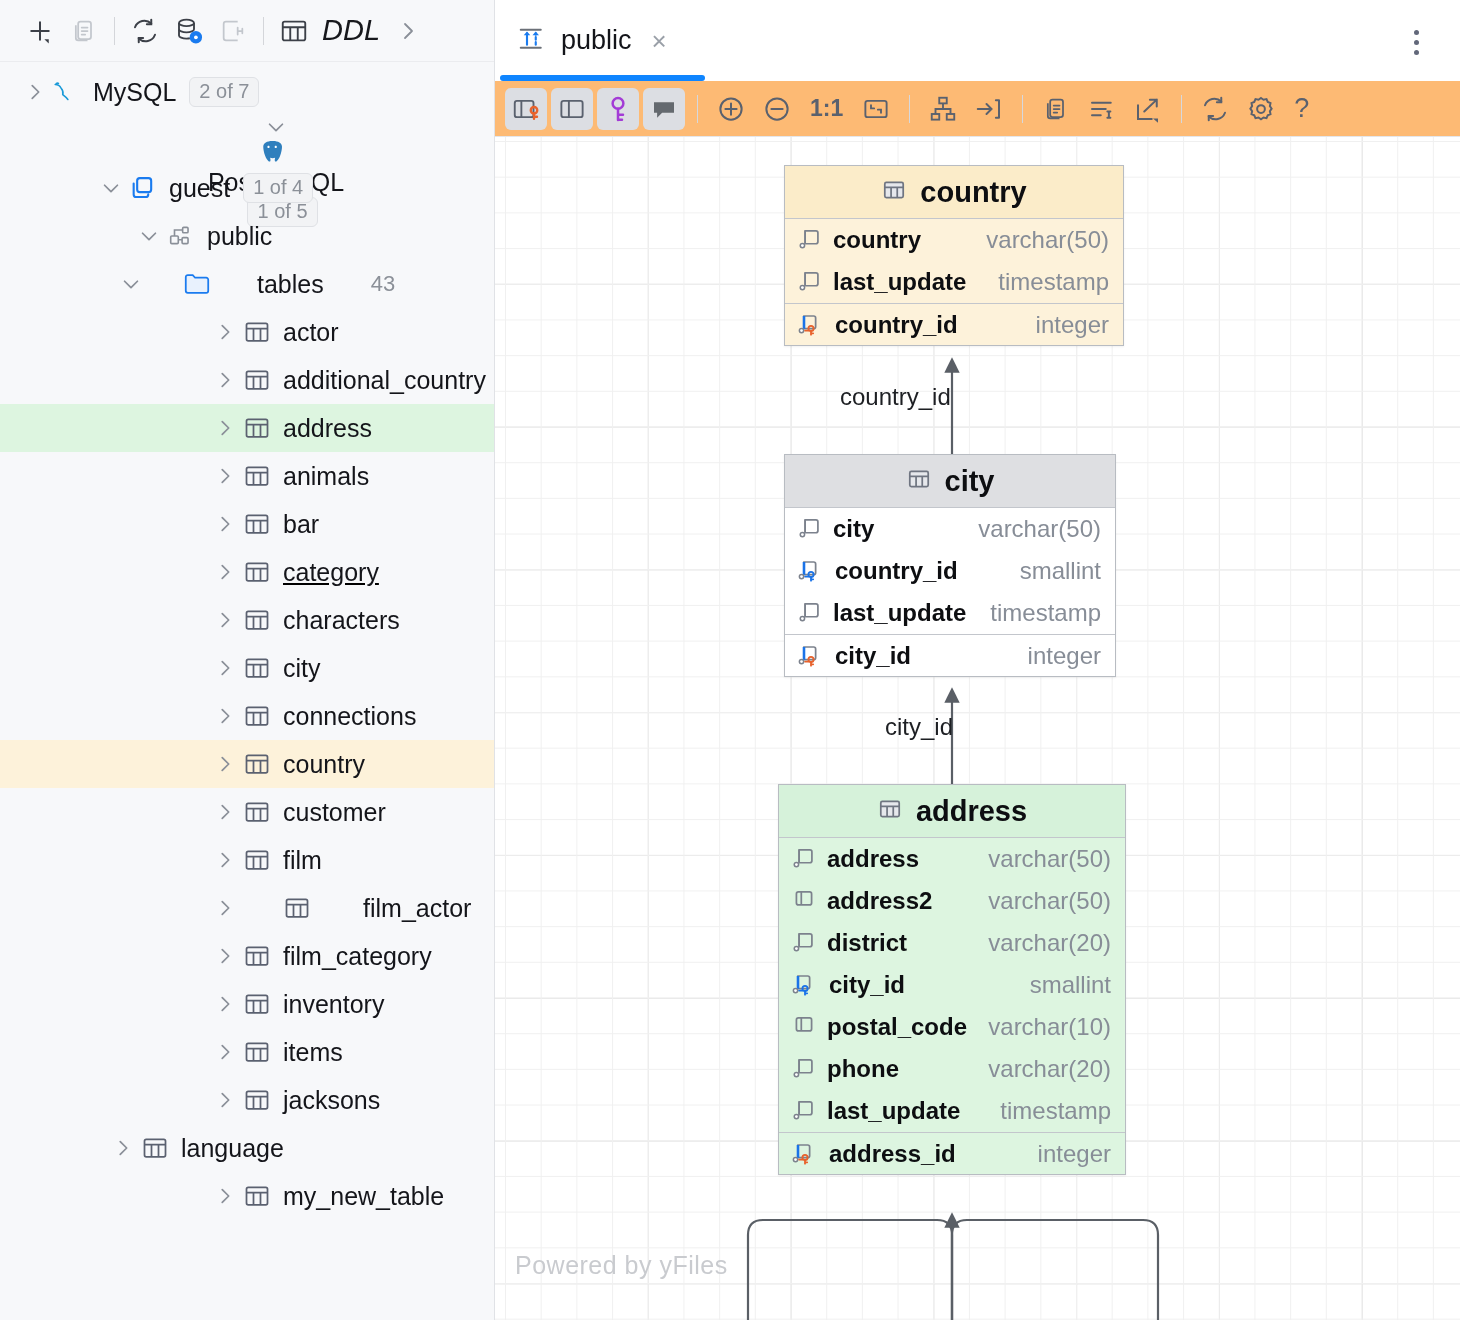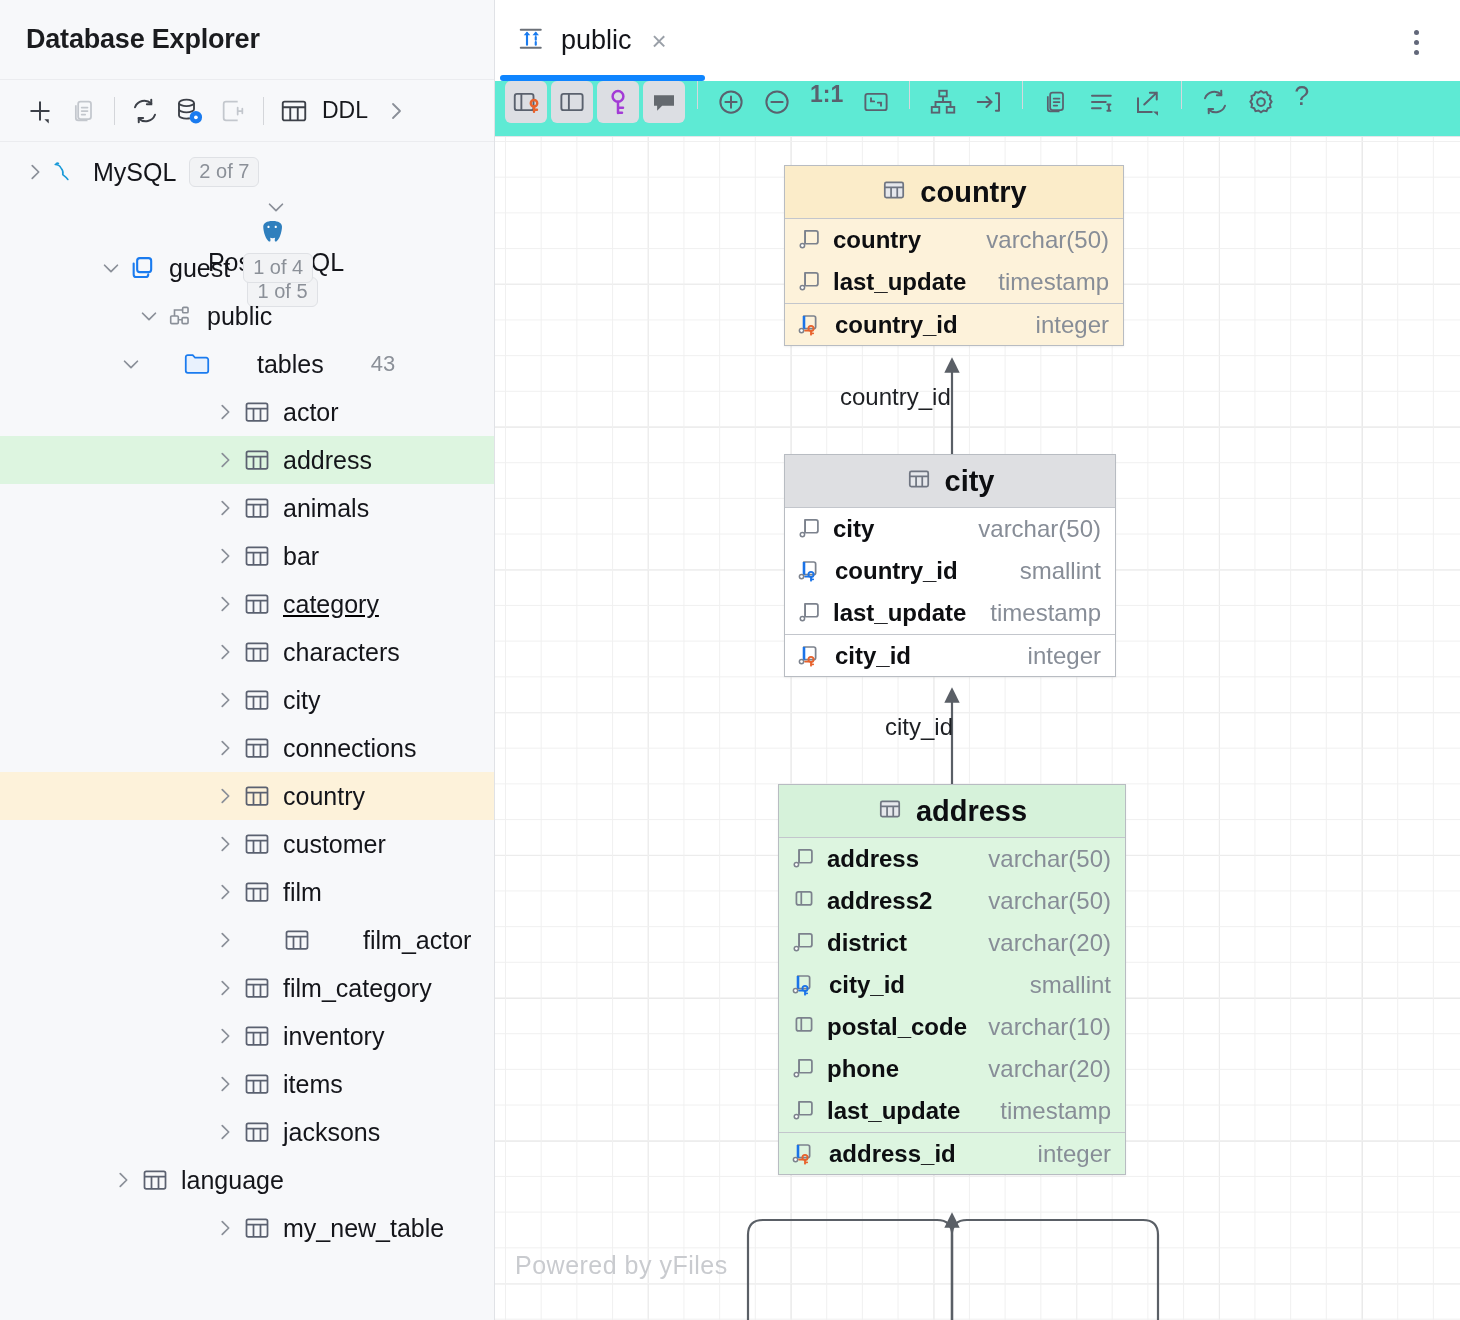--- a/index.html
+++ b/index.html
@@ -31,22 +31,23 @@
     padding-left: 18px; gap: 0px;
     border-bottom: 1px solid #ebecef;
   }
   .tb-btn {
     width: 44px; height: 44px;
     display: flex; align-items: center; justify-content: center;
     border-radius: 5px; cursor: pointer;
   }
   .tb-sep { width: 1px; height: 28px; background: #d4d6da; margin: 0 8px; }
   .tb-ddl {
-    font-size: 23px; color: #17181c; padding: 0 6px; cursor: pointer;
+    font-size: 29px; color: #17181c; padding: 0 6px; cursor: pointer;
     font-family: "Liberation Sans", sans-serif;
+    font-style: italic;
   }
 
   
   .tree { flex: 1; overflow: hidden; padding-top: 6px; position: relative; }
   .tree-row {
     display: flex; align-items: center; height: 48px;
     cursor: pointer; position: relative; white-space: nowrap;
   }
   .tree-row.sel-green { background: #ddf5e0; }
   .tree-row.sel-cream { background: #fdf2da; }
@@ -83,23 +84,23 @@
   .tab-close { color: #9aa0a8; font-size: 26px; line-height: 1; cursor: pointer; padding-left: 6px;}
   .tab-underline { position: absolute; left: 5px; bottom: 0; width: 205px; height: 6px; background: #0f85ff; border-radius: 3px; }
   .win-menu {
     position: absolute; right: 22px; top: 20px;
     width: 44px; height: 44px; display: flex; align-items: center; justify-content: center;
     cursor: pointer;
   }
   .win-menu .dot { width: 5px; height: 5px; border-radius: 50%; background: #62687a; margin: 2.5px 0; }
 
   .diag-toolbar {
-    height: 56px; background: #5eead4;
+    height: 56px; background: #fdba74;
     border-bottom: 1px solid #e4e6ea;
-    display: flex; padding-left: 8px;
+    display: flex; align-items: center; padding-left: 8px;
   }
   .dt-btn {
     width: 42px; height: 42px; margin: 0 2px;
     display: flex; align-items: center; justify-content: center;
     border-radius: 6px; cursor: pointer; color: #5a616e;
   }
   .dt-btn.active { background: #dcdee3; }
   .dt-sep { width: 1px; height: 28px; background: #d6d8dd; margin: 0 10px; }
   .dt-text { font-size: 23px; font-weight: bold; color: #5a616e; padding: 0 10px; cursor: pointer; }
 
@@ -153,23 +154,20 @@
   }
   svg.edges { position: absolute; left:0; top:0; width: 100%; height: 100%; overflow: visible; pointer-events: none;}
 </style>
 </head>
 <body>
 
 <div class="app">
 
   <div class="sidebar">
 
-    <div class="sb-header">
-      <div class="sb-title">Database Explorer</div>
-    </div>
 
     <div class="sb-toolbar">
       <div class="tb-btn" title="New">
         <svg width="30" height="30" viewBox="0 0 24 24" fill="none" stroke="#3c4048" stroke-width="1.6" stroke-linecap="round">
           <path d="M5 12h14M12 5v14"></path>
           <path d="M15.5 18.5 L19 18.5 L19 22 Z" fill="#3c4048" stroke="none"></path>
         </svg>
       </div>
       <div class="tb-btn" title="Duplicate">
         <svg width="28" height="28" viewBox="0 0 24 24" fill="none" stroke="#c3c7cd" stroke-width="1.5">
@@ -299,20 +297,34 @@
               <path d="M9 5l7 7-7 7"></path>
             </svg>
           </span>
           <span class="node-icon">
             <svg width="28" height="28" viewBox="0 0 24 24" fill="none" stroke="#5b6170" stroke-width="1.5">
               <rect x="3" y="4.5" width="18" height="15" rx="1.5"></rect>
               <path d="M3 9h18M9 9v10.5M15 9v10.5"></path>
             </svg>
           </span>
           <span class="node-label">actor</span>
+        </div>
+        <div class="tree-row" style="padding-left: 210px;">
+          <span class="chev">
+            <svg width="22" height="22" viewBox="0 0 24 24" fill="none" stroke="#8a8f98" stroke-width="1.9" stroke-linecap="round" stroke-linejoin="round">
+              <path d="M9 5l7 7-7 7"></path>
+            </svg>
+          </span>
+          <span class="node-icon">
+            <svg width="28" height="28" viewBox="0 0 24 24" fill="none" stroke="#5b6170" stroke-width="1.5">
+              <rect x="3" y="4.5" width="18" height="15" rx="1.5"></rect>
+              <path d="M3 9h18M9 9v10.5M15 9v10.5"></path>
+            </svg>
+          </span>
+          <span class="node-label">additional_country</span>
         </div>
         <div class="tree-row sel-green" style="padding-left: 210px;">
           <span class="chev">
             <svg width="22" height="22" viewBox="0 0 24 24" fill="none" stroke="#8a8f98" stroke-width="1.9" stroke-linecap="round" stroke-linejoin="round">
               <path d="M9 5l7 7-7 7"></path>
             </svg>
           </span>
           <span class="node-icon">
             <svg width="28" height="28" viewBox="0 0 24 24" fill="none" stroke="#5b6170" stroke-width="1.5">
               <rect x="3" y="4.5" width="18" height="15" rx="1.5"></rect>

